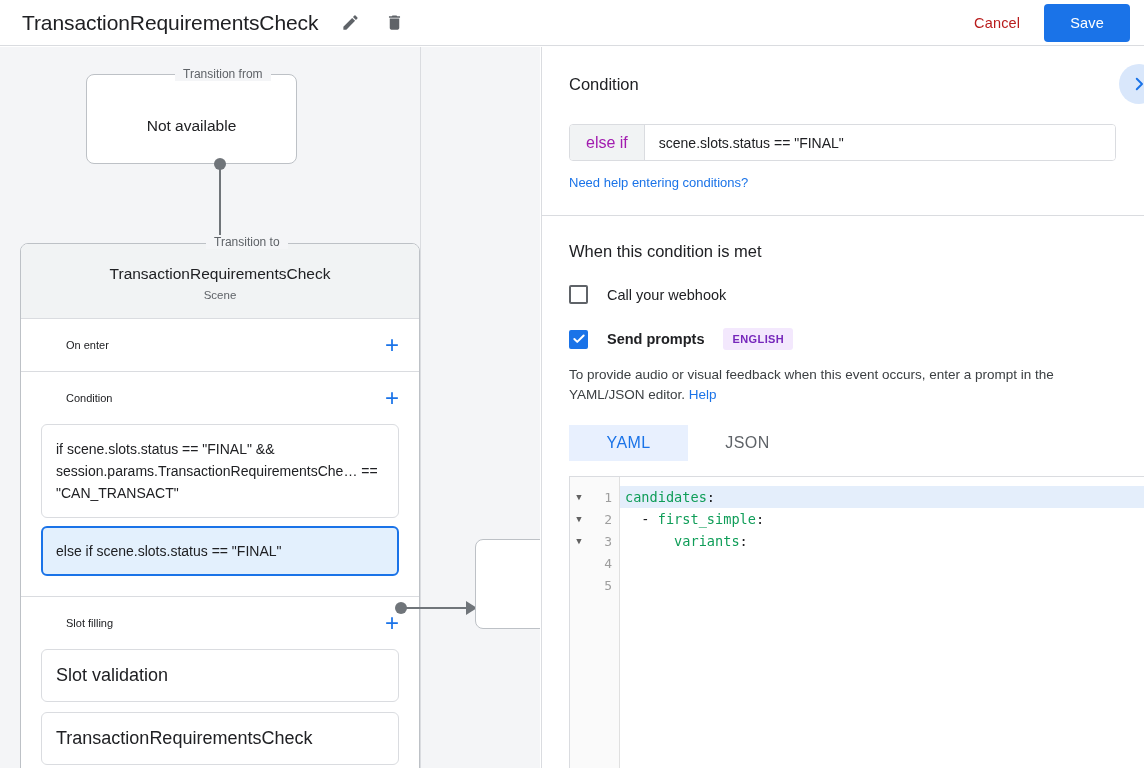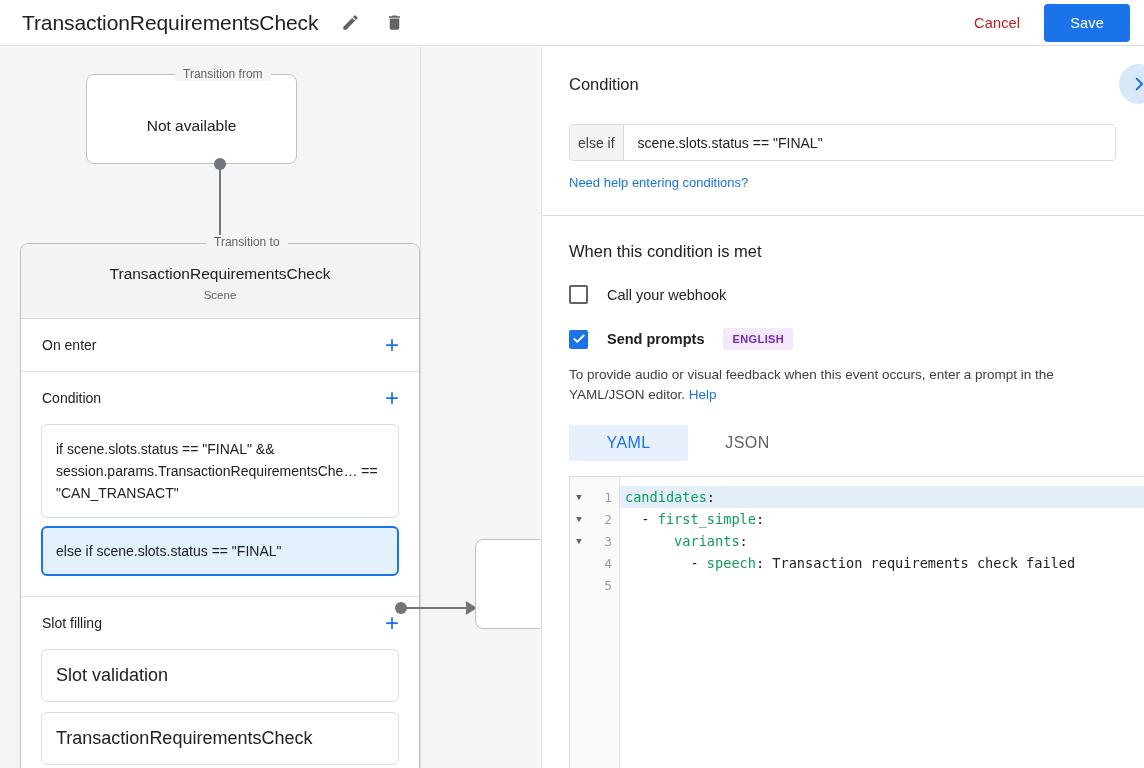--- a/index.html
+++ b/index.html
@@ -164,23 +164,24 @@
     border-bottom: 1px solid #dadce0;
     padding: 0 0 0 0;
   }
   .node-section:last-child { border-bottom: none; }
   .section-head {
     display: flex; align-items: center;
     height: 52px;
     padding: 0 16px 0 21px;
   }
   .section-title {
-    font-size: 14px;
+    font-size: 11px;
     color: #202124;
     flex: 1;
+    margin-left: 24px;
   }
   .add-icon {
     width: 22px; height: 22px;
     display: flex; align-items: center; justify-content: center;
     cursor: pointer;
     color: #1a73e8;
     font-size: 24px;
     line-height: 1;
     font-weight: 300;
   }
@@ -284,23 +285,23 @@
     display: flex;
     border: 1px solid #dadce0;
     border-radius: 4px;
     height: 37px;
     overflow: hidden;
   }
   #condition-prefix {
     background: #f1f3f4;
     border-right: 1px solid #dadce0;
     display: flex; align-items: center;
-    padding: 0 8px;
-    font-size: 14px;
-    color: #404040;
+    padding: 0 16px;
+    font-size: 16px;
+    color: #a21caf;
   }
   #condition-value {
     flex: 1;
     display: flex; align-items: center;
     padding: 0 14px;
     font-size: 14px;
     color: #202124;
     background: #ffffff;
   }
   #condition-help-link {
@@ -588,17 +589,16 @@
         </div>
         <div class="gutter-row">
           <span class="fold-arrow"></span>
           <span class="line-no">5</span>
         </div>
       </div>
     <div id="code-area">
         <div class="code-row highlight"><span class="tok-key">candidates</span><span class="tok-plain">:</span></div>
         <div class="code-row"><span class="tok-plain">  - </span><span class="tok-key">first_simple</span><span class="tok-plain">:</span></div>
         <div class="code-row"><span class="tok-plain">      </span><span class="tok-key">variants</span><span class="tok-plain">:</span></div>
-        <div class="code-row"><span class="tok-plain">        - </span><span class="tok-key">speech</span><span class="tok-plain">: Transaction requirements check failed</span></div>
         <div class="code-row">&nbsp;</div>
       </div>
   </div>
 </div>
 
 </body></html>

